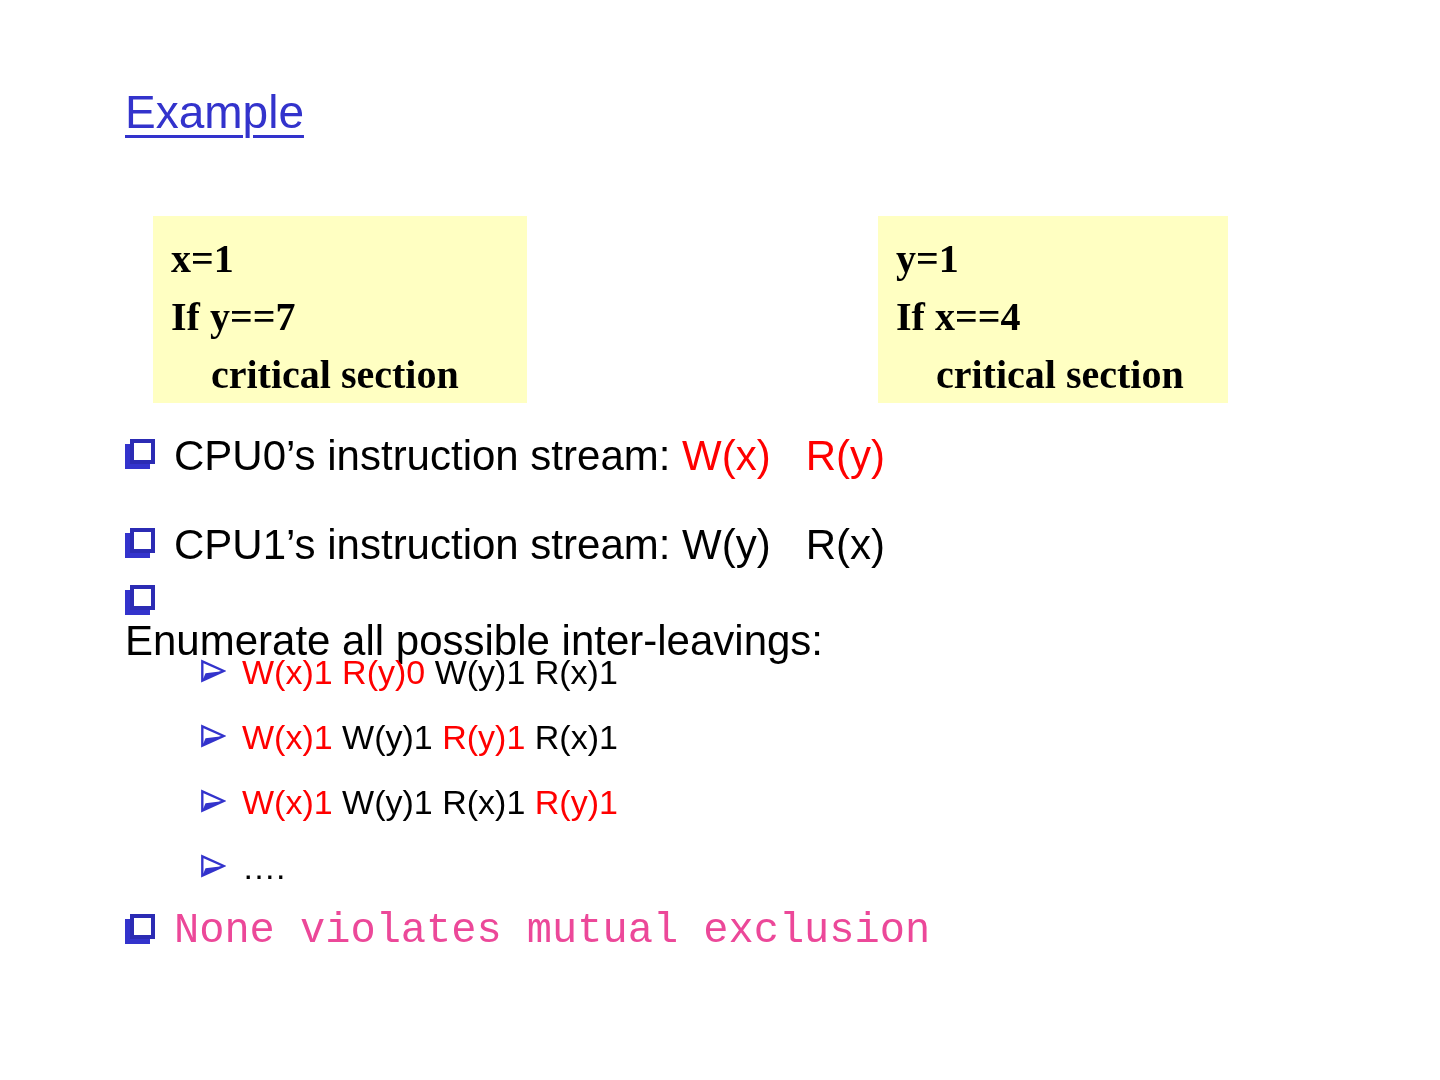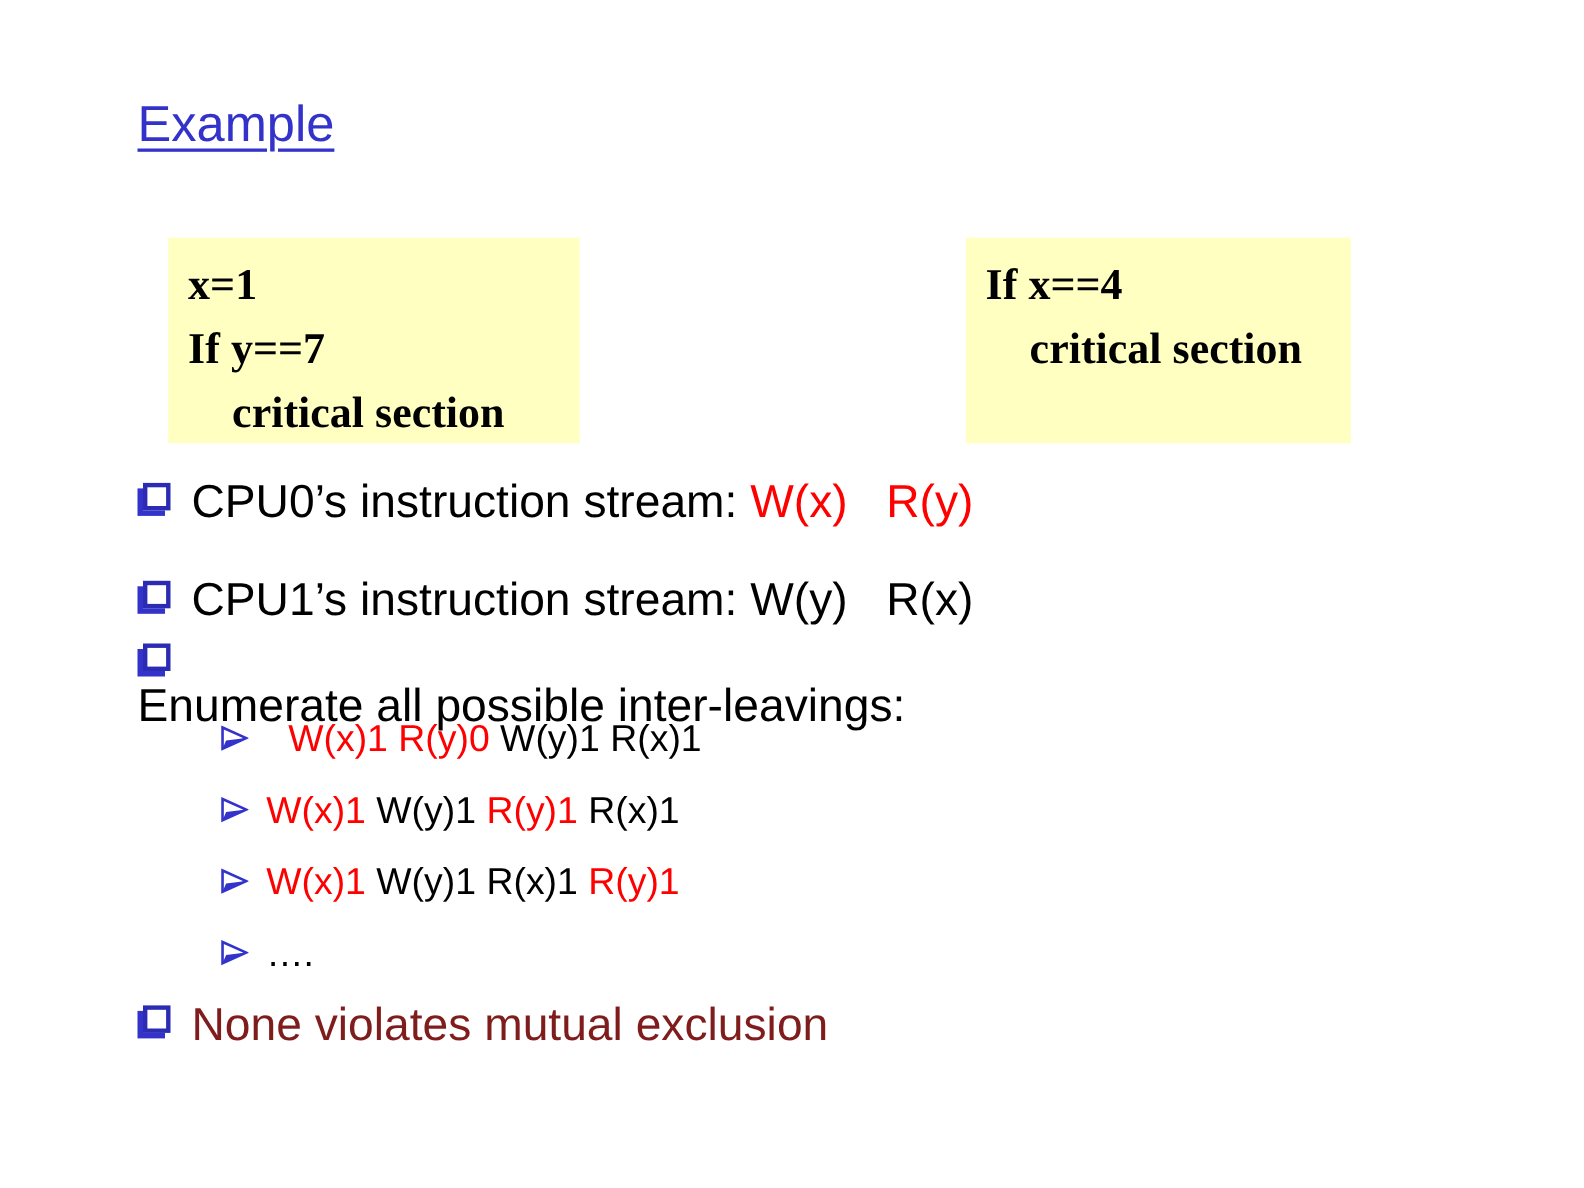--- a/index.html
+++ b/index.html
@@ -90,40 +90,41 @@
     width: 28px;
     height: 28px;
     flex: 0 0 28px;
     margin-top: 7px;
     margin-right: 16px;
   }
 
   .r1 { top: 430px; }
   .r2 { top: 503px; margin-top: 16px; }
   .r3 { top: 576px; flex-direction: column; }
-  .s1 { top: 650px; gap: 20px; }
+  .s1 { top: 650px; }
   .s2 { top: 715px; }
   .s3 { top: 780px; }
   .s4 { top: 845px; }
   .r4 { top: 905px; }
 </style>
 </head>
 <body>
 
 <div class="slide">
 
   <div class="title" style="color: rgb(51, 51, 204);">Example</div>
 
   <div class="code-box left" style="background-color: rgb(255, 255, 194);">
     <div class="code-line">x=1</div>
     <div class="code-line">If y==7</div>
     <div class="code-line">    critical section</div>
   </div>
 
   <div class="code-box right" style="background-color: rgb(255, 255, 194);">
+    <div class="code-line">y=1</div>
     <div class="code-line">If x==4</div>
     <div class="code-line">    critical section</div>
   </div>
 
   <div class="row main r1">
     <span class="sq-wrap">
       <span class="sq-shadow"></span>
       <span class="sq-main"></span>
     </span>
     <span class="txt"><span style="color: rgb(0, 0, 0);">CPU0’s instruction stream: </span><span style="color: rgb(255, 0, 0);">W(x)   R(y)</span></span>
@@ -175,16 +176,16 @@
       <polygon points="4,22 24,13 7,15" fill="#3333CC"></polygon>
     </svg>
     <span class="txt" style="color: rgb(0, 0, 0);">….</span>
   </div>
 
   <div class="row main r4">
     <span class="sq-wrap">
       <span class="sq-shadow"></span>
       <span class="sq-main"></span>
     </span>
-    <span class="txt" style="color: #7f1d1d;">None violates mutual exclusion</span>
+    <span class="txt" style="color: #ec4899; font-family: Liberation Mono, monospace;">None violates mutual exclusion</span>
   </div>
 
 </div>
 
 </body></html>

